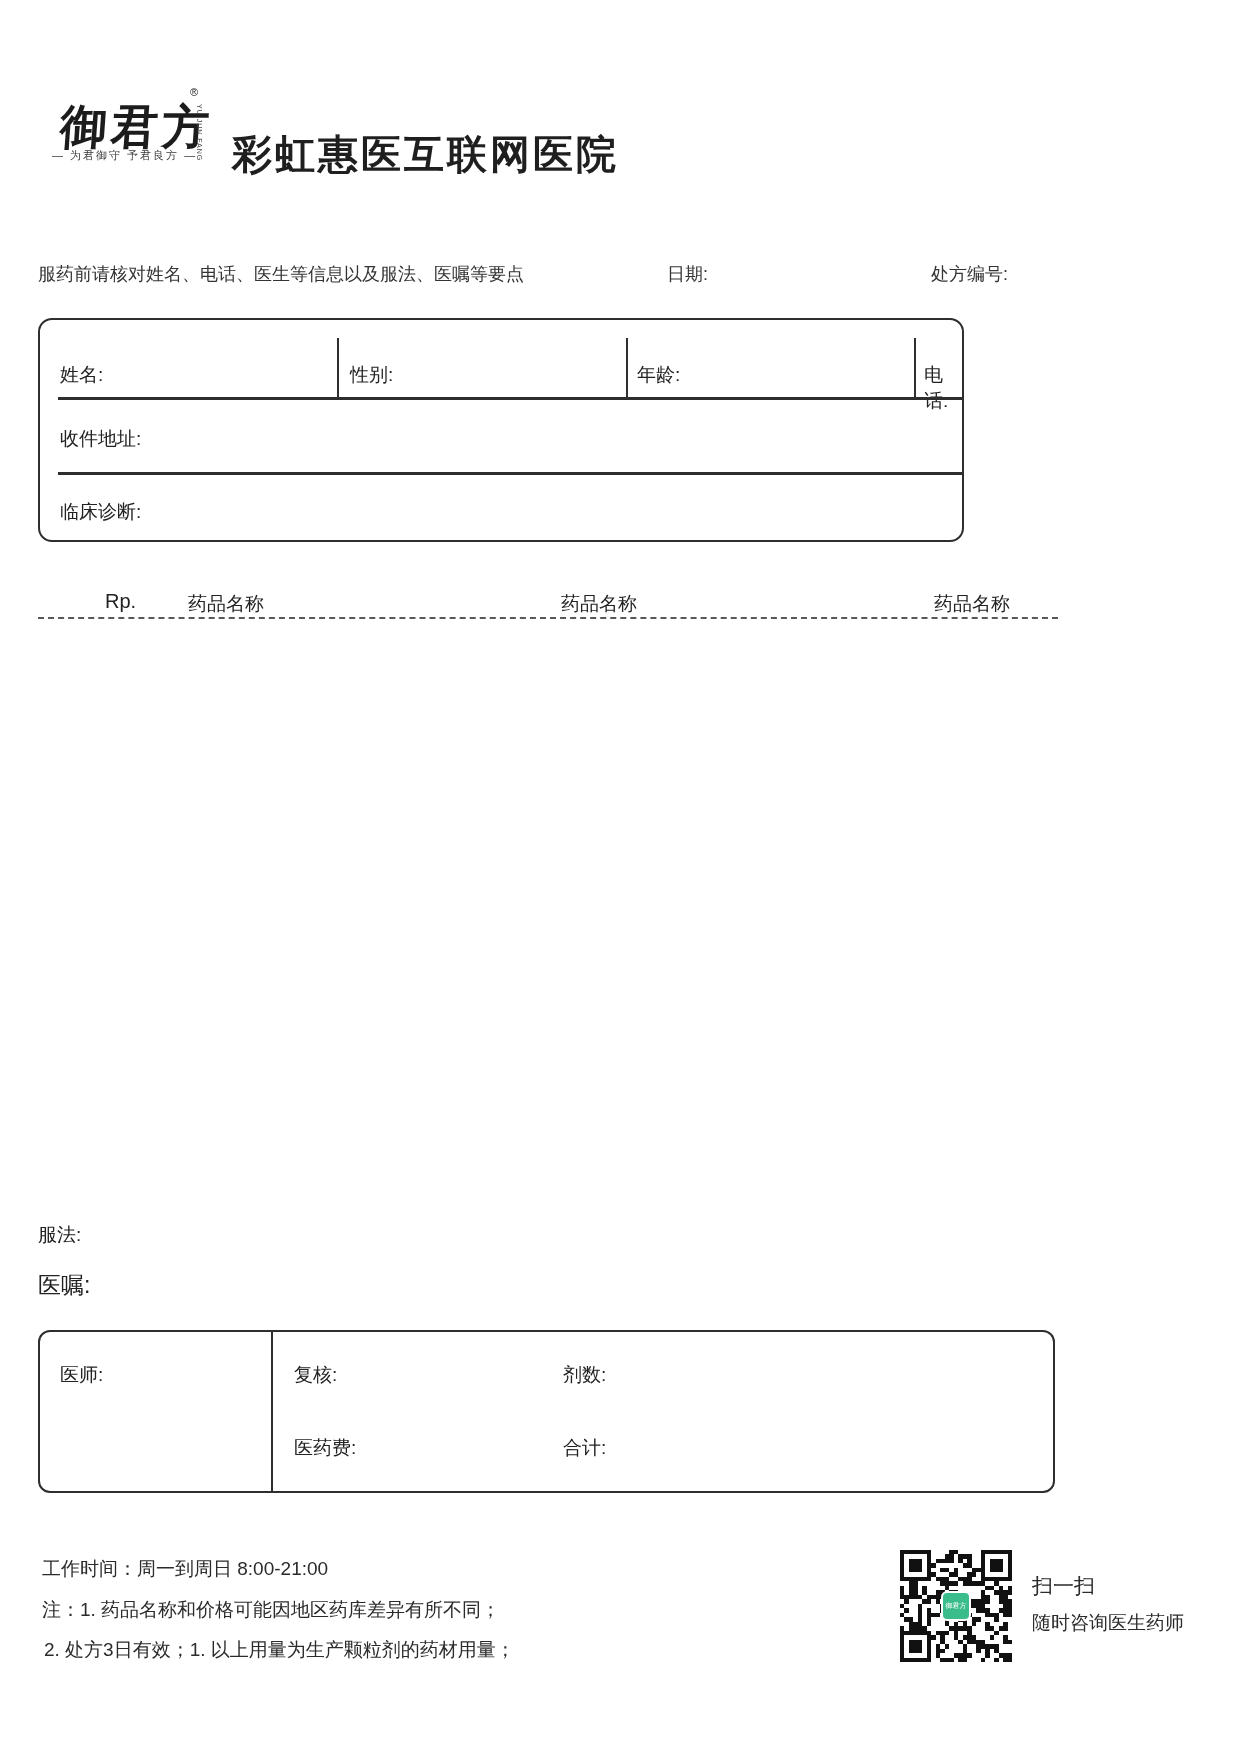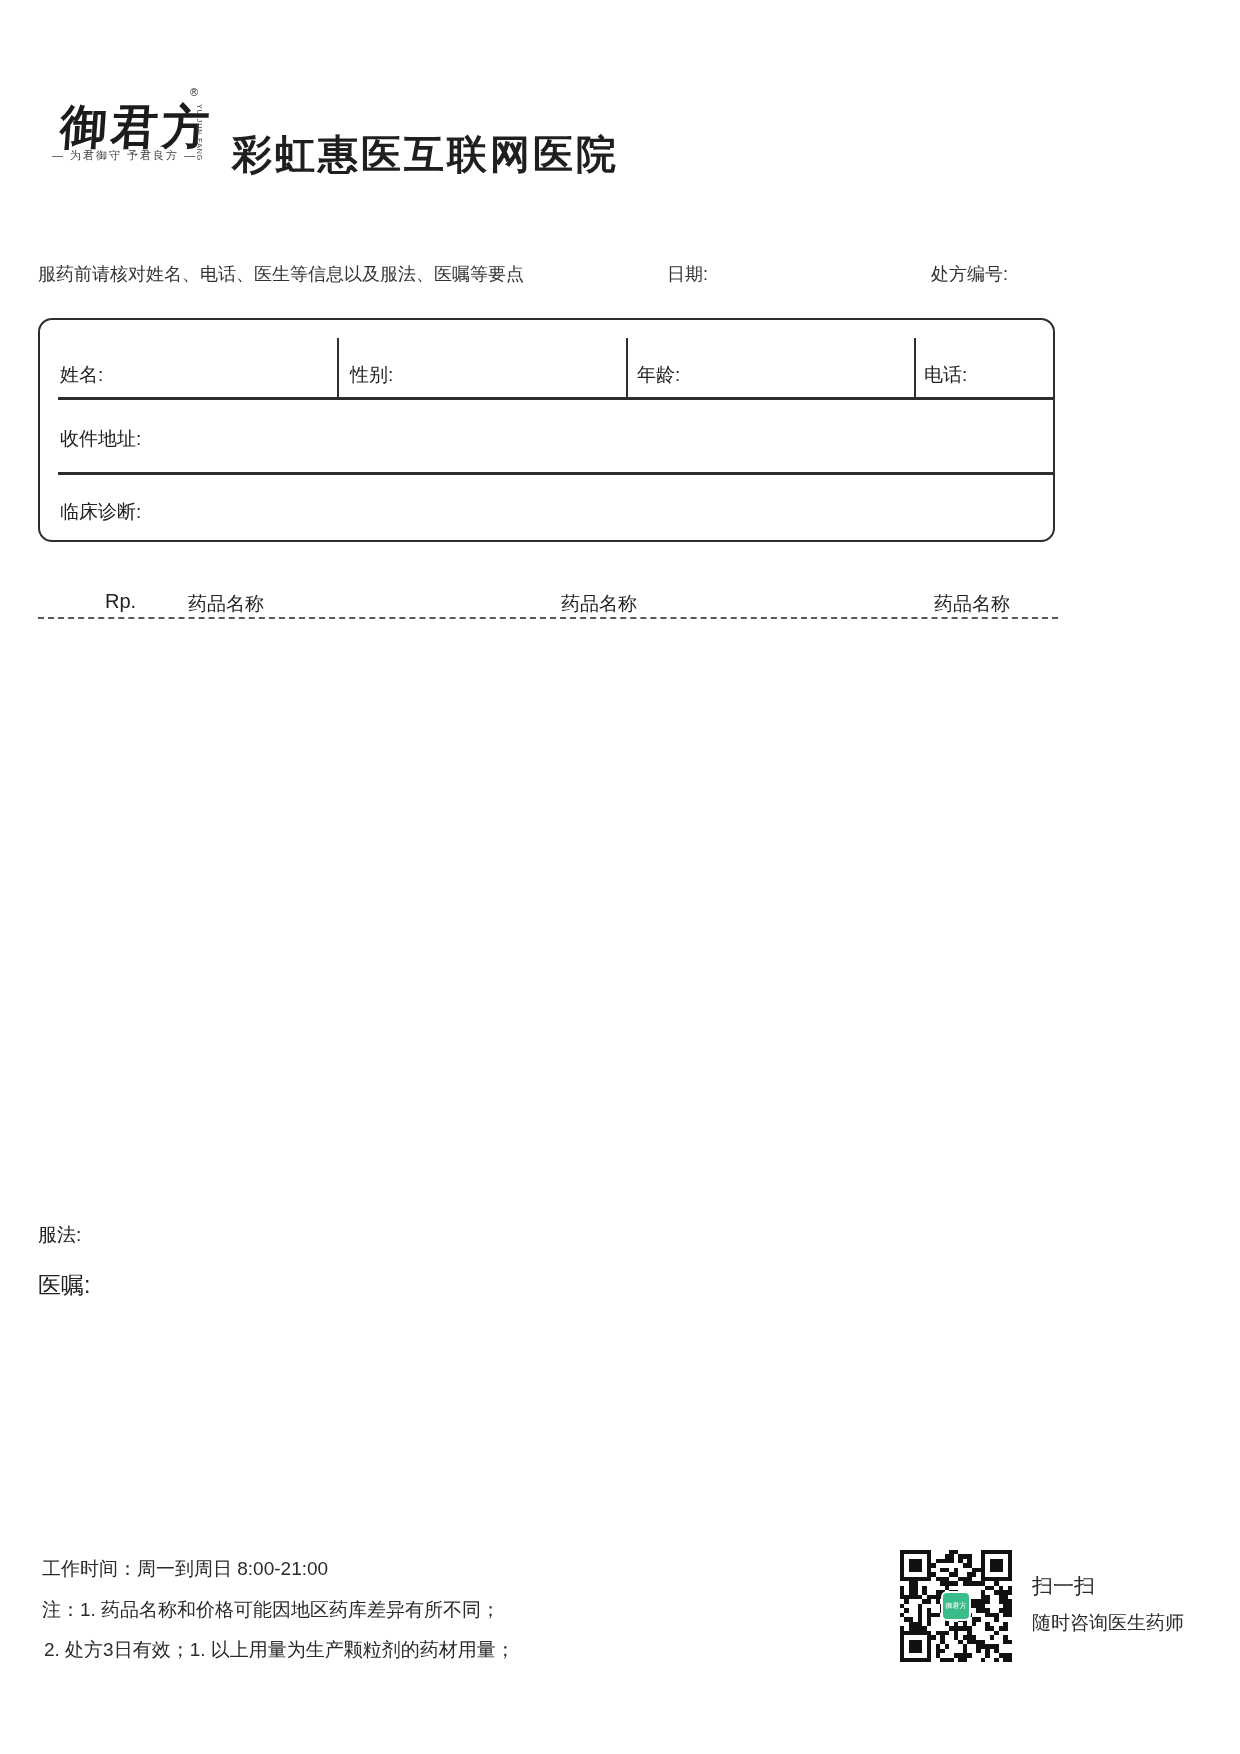--- a/index.html
+++ b/index.html
@@ -16,21 +16,21 @@
   .logo-tagline { position:absolute; left:52px; top:148px; font-size:11px; color:#3a3a3a; letter-spacing:2px; }
   .hospital-name { position:absolute; left:232px; top:104px; font-size:40px; font-weight:900;
     color:#1f1f1f; letter-spacing:3px;margin-top:23px; }
 
   
   .reminder { position:absolute; left:38px; top:262px; font-size:18px; color:#333; }
   .date-label { position:absolute; left:667px; top:262px; font-size:18px; color:#333; }
   .rxno-label { position:absolute; left:931px; top:262px; font-size:18px; color:#333; }
 
   
-  .patient-box { position:absolute; left:38px; top:318px; width:1017px; height:224px;
+  .patient-box { position:absolute; left:38px; top:318px; width:926px; height:224px;
     border:2.5px solid #2e2e2e; border-radius:14px; background:#fff; }
   .pb-label { position:absolute; font-size:19px; color:#222; }
   .pb-name   { left:20px;  top:42px; }
   .pb-gender { left:310px; top:42px; }
   .pb-age    { left:597px; top:42px; }
   .pb-phone  { left:884px; top:42px; }
   .pb-vline { position:absolute; top:18px; height:59px; width:2px; background:#2e2e2e; }
   .pb-v1 { left:297px; } .pb-v2 { left:586px; } .pb-v3 { left:874px; }
   .pb-hline { position:absolute; left:18px; right:0; height:3px; background:#2e2e2e; }
   .pb-h1 { top:77px; } .pb-h2 { top:152px; }
@@ -103,20 +103,28 @@
 
   <div class="rp-label">Rp.</div>
   <div class="drug-col col-1">药品名称</div>
   <div class="drug-col col-2">药品名称</div>
   <div class="drug-col col-3">药品名称</div>
   <div class="dashed-line"></div>
 
   <div class="usage-label">服法:</div>
   <div class="advice-label">医嘱:</div>
 
+  <div class="summary-box">
+    <div class="sb-vline"></div>
+    <div class="sb-label sb-doctor">医师:</div>
+    <div class="sb-label sb-review">复核:</div>
+    <div class="sb-label sb-doses">剂数:</div>
+    <div class="sb-label sb-fee">医药费:</div>
+    <div class="sb-label sb-total">合计:</div>
+  </div>
 
   <div class="work-hours">工作时间：周一到周日  8:00-21:00</div>
   <div class="note-1">注：1. 药品名称和价格可能因地区药库差异有所不同；</div>
   <div class="note-2">2. 处方3日有效；1. 以上用量为生产颗粒剂的药材用量；</div>
 
   <div class="qr-wrap">
     <svg id="qr-grid" viewBox="0 0 25 25" shape-rendering="crispEdges">
         <rect x="11" y="0" width="1" height="1" fill="#111111"></rect>
         <rect x="12" y="0" width="1" height="1" fill="#111111"></rect>
         <rect x="10" y="1" width="1" height="1" fill="#111111"></rect>

